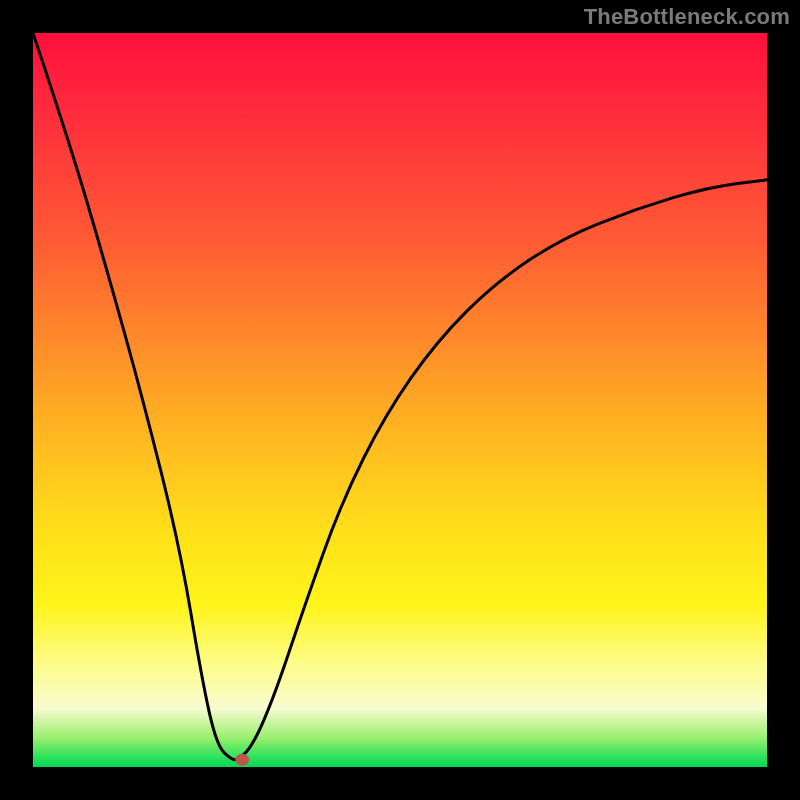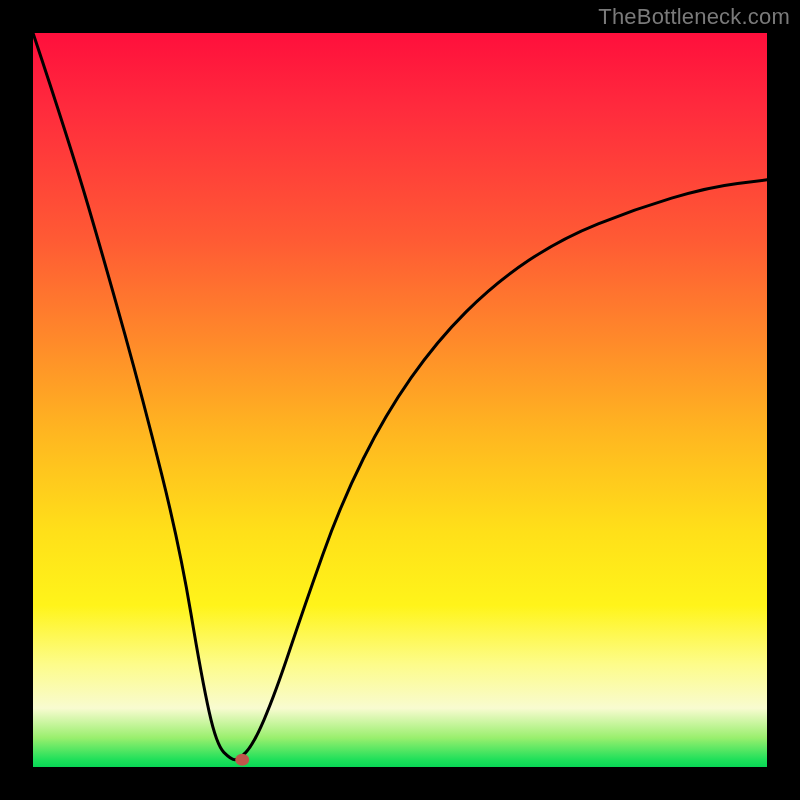--- a/index.html
+++ b/index.html
@@ -16,21 +16,21 @@
     width: 800px;
     height: 800px;
     background: #000;
   }
   .watermark {
     position: absolute;
     top: 4px;
     right: 10px;
     color: #7a7a7a;
     font-size: 22px;
-    font-weight: 400;
+    font-weight: 700;
     letter-spacing: 0.2px;
     z-index: 20;
   }
   .plot-area {
     position: absolute;
     left: 33px;
     top: 33px;
     width: 734px;
     height: 734px;
     

